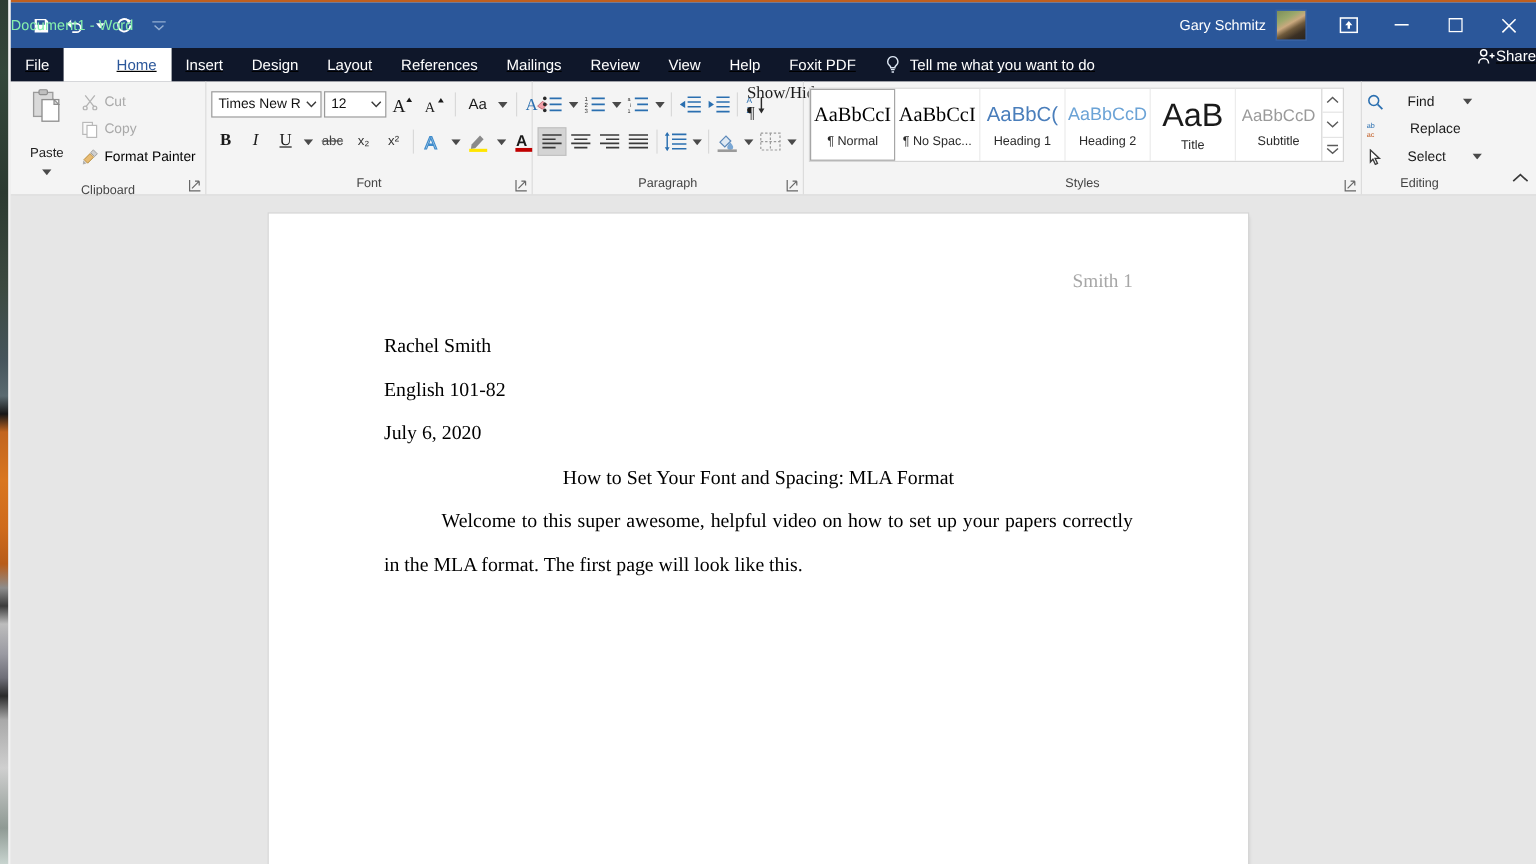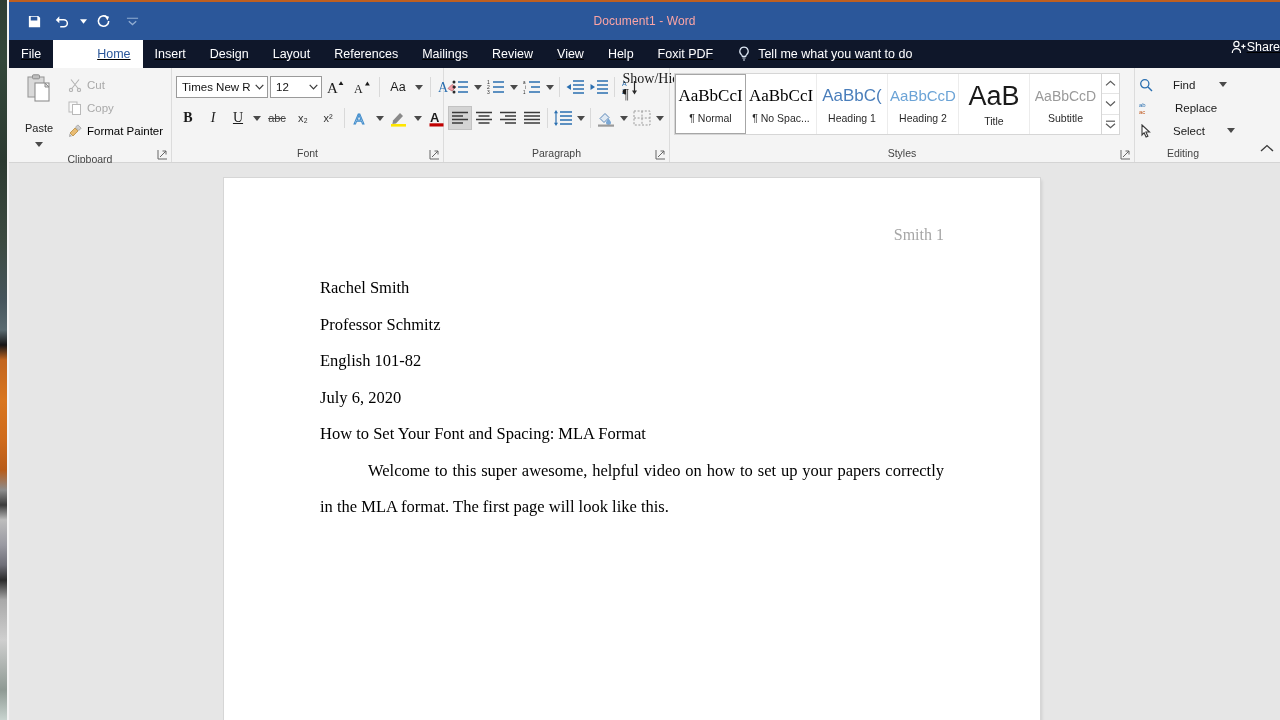--- a/index.html
+++ b/index.html
@@ -43,22 +43,22 @@
   .qat-btn {
     width: 26px; height: 24px;
     display: flex; align-items: center; justify-content: center;
     color: #ffffff;
   }
   .qat-btn svg { display:block; }
   .qat-caret { width: 12px; height: 24px; display:flex; align-items:center; justify-content:center; }
   .qat-caret svg { display:block; }
 
   #doc-title {
-    position: absolute; left: 0; right: 0; text-align: center;
-    font-size: 12px; color: #fca5a5; pointer-events: none;
+    position: absolute; left: 0; right: 0; text-align: left;
+    font-size: 12px; color: #86efac; pointer-events: none;
     letter-spacing: .1px;
   }
 
   #title-right {
     margin-left: auto; display: flex; align-items: center; height: 38px;
   }
   #user-name { font-size: 12px; color: #ffffff; margin-right: 8px; }
   #avatar {
     width: 26px; height: 26px; margin-right: 14px; overflow: hidden;
     background: linear-gradient(150deg,#7b8f5a 0%,#9aa86b 28%,#caa97f 45%,
@@ -208,21 +208,21 @@
     color: #000000;
   }
   #page-header {
     position: absolute; right: 96px; top: 48px;
     font-size: 16px; color: #a6a6a6;
   }
   #body-block {
     position: absolute; left: 96px; top: 92px; right: 96px;
   }
   .ln { font-size: 16.5px; line-height: 36.5px; white-space: nowrap; }
-  #doc-title-line { text-align: left; font-family: Liberation Serif, serif; }
+  #doc-title-line { text-align: center; font-family: Liberation Serif, serif; }
   #para-block { font-size: 16.5px; line-height: 36.5px; text-indent: 48px; text-align: justify; }
   #left-gutter-strip {
     position: absolute; left: 0; top: 0; width: 4px; height: 100%;
     background: #e6e6e6;
   }
 </style>
 </head>
 <body>
 
 <div id="bg-sliver"></div>
@@ -257,20 +257,46 @@
       </div>
       <div class="qat-btn" title="Customize Quick Access Toolbar">
         <svg width="13" height="9" viewBox="0 0 14 9">
             <path fill="none" stroke="#93aed2" stroke-width="1.3" d="M1 1h12M3 4.2l4 3.6 4-3.6"></path>
           </svg>
       </div>
     </div>
 
     <div id="doc-title">Document1  -  Word</div>
 
+    <div id="title-right">
+      <span id="user-name">Gary Schmitz</span>
+      <div id="avatar"></div>
+
+      <div class="winbtn" id="ribbon-display-btn">
+        <svg width="16" height="14" viewBox="0 0 16 14">
+            <rect x="1" y="1" width="14" height="12" fill="none" stroke="#fff" stroke-width="1.3"></rect>
+            <path fill="#fff" d="M8 3.5 11 7H9v3H7V7H5z"></path>
+          </svg>
+      </div>
+      <div class="winbtn">
+        <svg width="12" height="2" viewBox="0 0 12 2">
+            <rect width="12" height="1.3" fill="#fff"></rect>
+          </svg>
+      </div>
+      <div class="winbtn">
+        <svg width="12" height="12" viewBox="0 0 12 12">
+            <rect x="0.6" y="0.6" width="10.8" height="10.8" fill="none" stroke="#fff" stroke-width="1.2"></rect>
+          </svg>
+      </div>
+      <div class="winbtn">
+        <svg width="13" height="13" viewBox="0 0 13 13">
+            <path stroke="#fff" stroke-width="1.3" d="M1 1l11 11M12 1L1 12"></path>
+          </svg>
+      </div>
+    </div>
   </div>
 
   <div id="tab-strip">
     <div class="tab">File</div>
     <div class="tab active">Home</div>
     <div class="tab">Insert</div>
     <div class="tab">Design</div>
     <div class="tab">Layout</div>
     <div class="tab">References</div>
     <div class="tab">Mailings</div>
@@ -733,21 +759,20 @@
   </div>
 
   <div id="doc-area">
     <div id="left-gutter-strip"></div>
 
     <div id="page">
       <div id="page-header" class="doc-text">Smith 1</div>
 
       <div id="body-block">
         <div class="ln doc-text">Rachel Smith</div>
-        <div class="ln doc-text">Professor Schmitz</div>
         <div class="ln doc-text">English 101-82</div>
         <div class="ln doc-text">July 6, 2020</div>
         <div class="ln doc-text" id="doc-title-line">How to Set Your Font and Spacing: MLA Format</div>
         <div class="doc-text" id="para-block">Welcome to this super awesome, helpful video on how to set up your papers correctly in the MLA format. The first page will look like this.</div>
       </div>
     </div>
   </div>
 
 </div>
 

